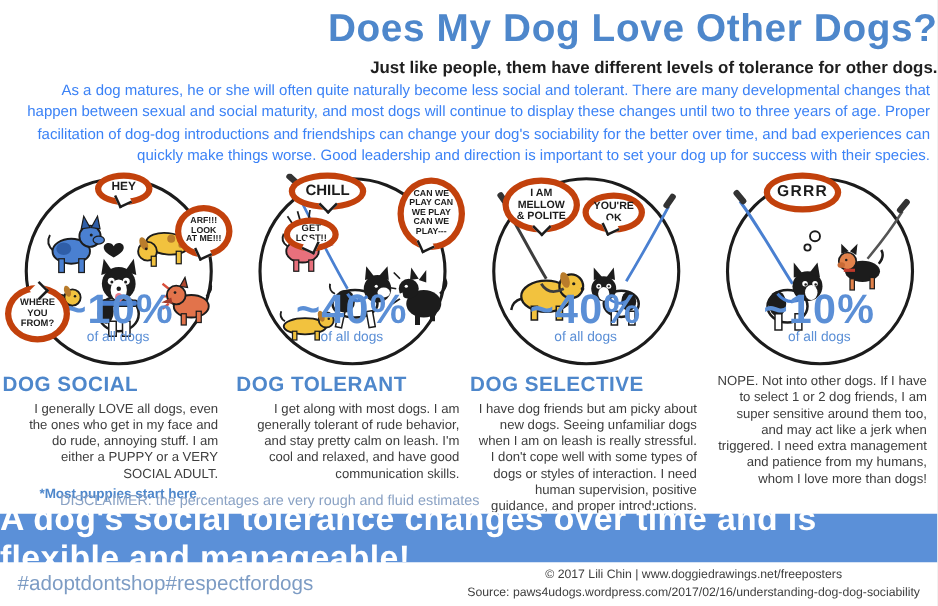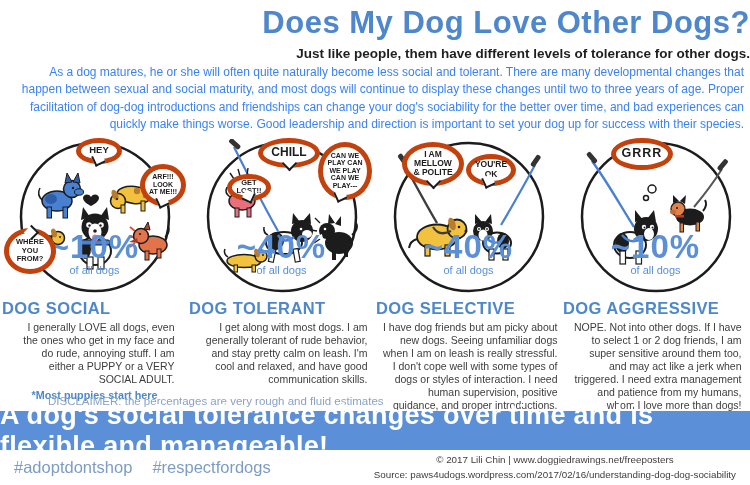--- a/index.html
+++ b/index.html
@@ -29,21 +29,21 @@
   .tail-bl::after{display:block;bottom:-6px;left:12px;border-right:2px solid #1c1c1c;border-bottom:2px solid #1c1c1c;transform:rotate(65deg)}
   .tail-b::after{display:block;bottom:-6px;left:50%;margin-left:-5px;border-right:2px solid #1c1c1c;border-bottom:2px solid #1c1c1c;transform:rotate(45deg)}
   .tail-br::after{display:block;bottom:-6px;right:12px;border-right:2px solid #1c1c1c;border-bottom:2px solid #1c1c1c;transform:rotate(25deg)}
   .tail-tr::after{display:block;top:-6px;right:14px;border-top:2px solid #1c1c1c;border-right:2px solid #1c1c1c;transform:rotate(45deg)}
   
   .disclaimer{position:absolute;left:48px;bottom:78px;font-size:11.5px;color:#8aa2c4;z-index:4}
   .banner{position:absolute;left:0;right:0;bottom:35px;height:39px;background:#5b90d8;color:#fff;
     display:flex;align-items:center;justify-content:center;font-size:27px;font-weight:bold;z-index:5;letter-spacing:.3px}
   .footer{position:absolute;left:0;right:0;bottom:0;height:35px;background:#fff;display:flex;
     align-items:center;justify-content:space-between;padding:0 14px;box-sizing:border-box;z-index:5}
-  .hashtags{color:#7d9cc4;font-size:16.5px;display:flex;gap:20px;font-weight:normal}
+  .hashtags{color:#7d9cc4;font-size:16.5px;display:flex;font-weight:normal}
   .credits{text-align:center;font-size:9.8px;color:#3d3d3d;line-height:1.45}
 </style>
 </head>
 <body>
 
 <div class="poster">
 
   <div class="header">
     <div class="title">Does My Dog Love Other Dogs?</div>
     <div class="subtitle">Just like people, them have different levels of tolerance for other dogs.</div>
@@ -176,21 +176,21 @@
             <circle cx="123" cy="92" r="8" fill="#1c1c1c"></circle>
             <polygon points="118,95 109,99 119,100" fill="#fff"></polygon>
             <polygon points="124,85 125,75 131,84" fill="#1c1c1c"></polygon>
             <polygon points="131,85 137,77 137,87" fill="#1c1c1c"></polygon>
             <rect x="128" y="112" width="4" height="9" fill="#1c1c1c"></rect>
             <rect x="140" y="109" width="4" height="9" fill="#1c1c1c"></rect>
             <path d="M148 96 q7 -6 4 -12" stroke="#1c1c1c" stroke-width="2" fill="none"></path>
             <circle cx="121" cy="90" r="1.3" fill="#fff"></circle>
           </g>
         </svg>
-        <div class="bubble tail-b" style="left:69px;top:2px;width:62px;height:30px;font-size:12px">CHILL</div>
+        <div class="bubble tail-b" style="left:42px;top:2px;width:62px;height:30px;font-size:12px">CHILL</div>
         <div class="bubble tail-br" style="left:38px;top:38px;width:44px;height:27px;font-size:7.5px">GET LOST!!</div>
         <div class="bubble tail-bl" style="left:129px;top:6px;width:54px;height:58px;font-size:7px">CAN WE PLAY CAN WE PLAY CAN WE PLAY---</div>
         <div class="pct-block">
           <div class="pct">~40%</div>
           <div class="pct-caption">of all dogs</div>
         </div>
       </div>
       <div class="heading">DOG TOLERANT</div>
       <div class="desc">I get along with most dogs. I am generally tolerant of rude behavior, and stay pretty calm on leash. I'm cool and relaxed, and have good communication skills.</div>
     </div>
@@ -278,21 +278,20 @@
             <rect x="118" y="83" width="3.5" height="9" fill="#e2824b" stroke="#1c1c1c" stroke-width="1"></rect>
             <circle cx="99" cy="69" r="1" fill="#1c1c1c"></circle>
           </g>
         </svg>
         <div class="bubble" style="left:48px;top:2px;width:62px;height:32px;font-size:12.5px;letter-spacing:1px">GRRR</div>
         <div class="pct-block">
           <div class="pct">~10%</div>
           <div class="pct-caption">of all dogs</div>
         </div>
       </div>
-      <div class="heading">DOG AGGRESSIVE</div>
       <div class="desc" style="max-width:172px">NOPE. Not into other dogs. If I have to select 1 or 2 dog friends, I am super sensitive around them too, and may act like a jerk when triggered. I need extra management and patience from my humans, whom I love more than dogs!</div>
     </div>
   </div>
 
   <div class="disclaimer">DISCLAIMER: the percentages are very rough and fluid estimates</div>
   <div class="banner">A dog's social tolerance changes over time and is flexible and manageable!</div>
   <div class="footer">
     <div class="hashtags">
       <span>#adoptdontshop</span>
       <span>#respectfordogs</span>

